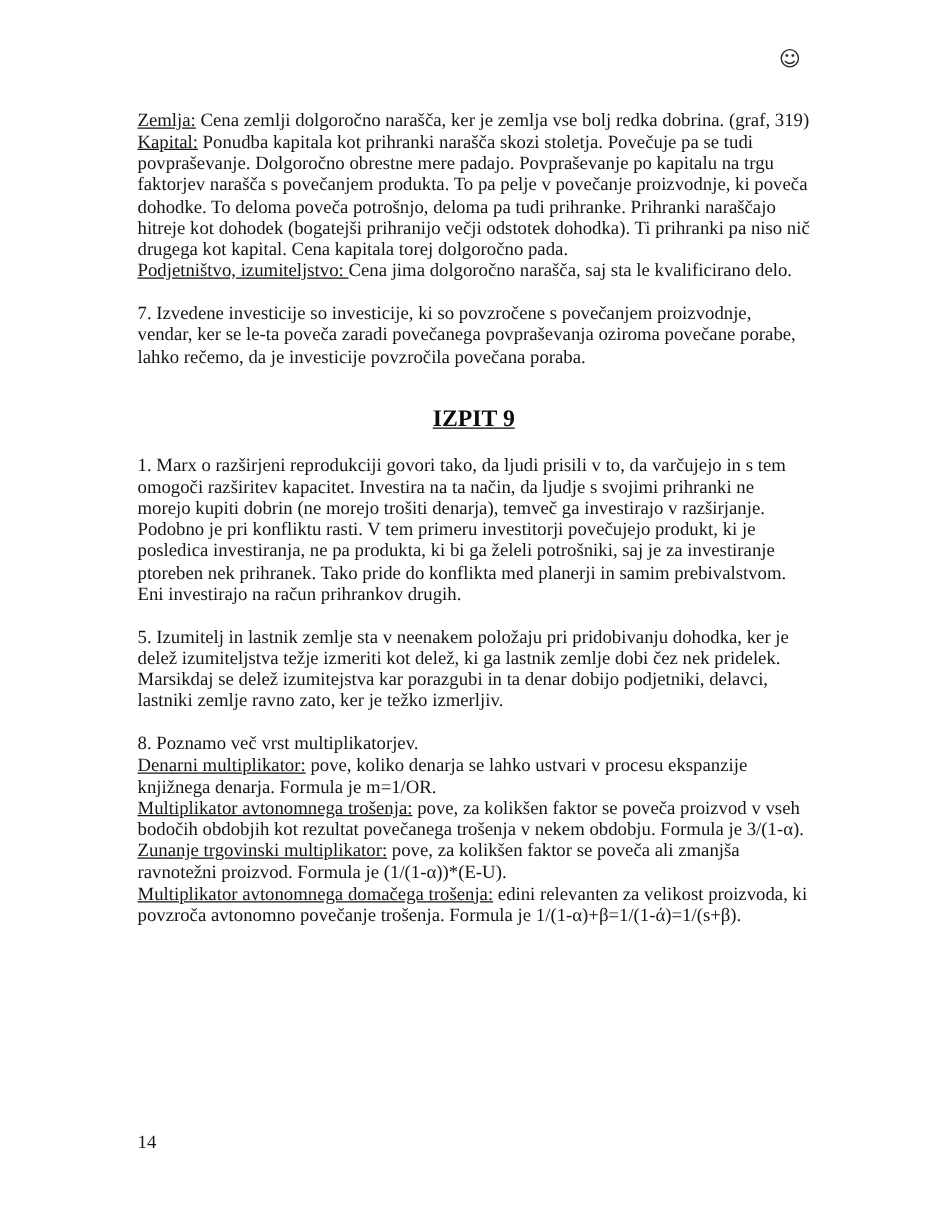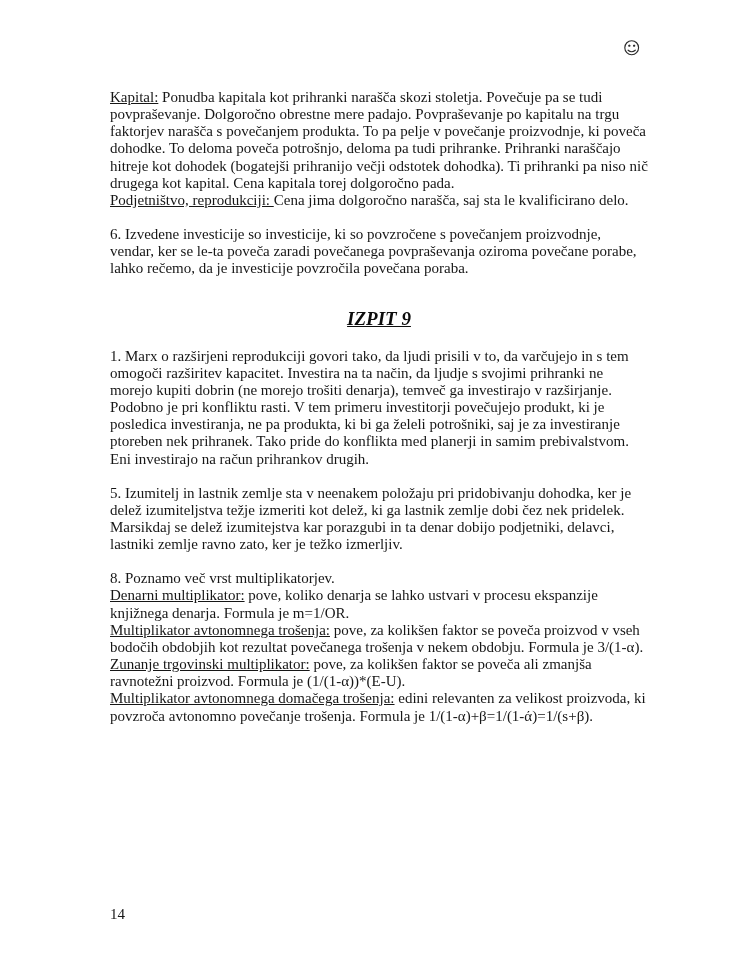--- a/index.html
+++ b/index.html
@@ -18,41 +18,42 @@
     text-align:left;
   }
   .blk{margin:0;}
   .gap{margin-top:17px;}
   .u{text-decoration:underline;}
   .b{font-weight:bold;}
   .heading{
     margin:29px 0 17px 0;text-align:center;
     font-size:19px;line-height:24px;font-weight:bold;color:#0d0d0d;
   }
-  .hu{text-decoration:underline;font-style:italic;}
+  .hu{text-decoration:underline;}
   .footer{
     position:absolute;left:110px;top:906px;width:527px;
     text-align:left;font-size:15px;line-height:17px;color:#161616;
   }
 </style>
 </head>
 <body>
 
 <div class="page">
 
   <span class="smiley">☺</span>
 
   <div class="doc">
 
+    <p class="blk"><span class="u">Zemlja:</span><span> Cena zemlji dolgoročno narašča, ker je zemlja vse bolj redka dobrina. (graf, 319)</span></p>
 
     <p class="blk"><span class="u">Kapital:</span><span> Ponudba kapitala kot prihranki narašča skozi stoletja. Povečuje pa se tudi povpraševanje. Dolgoročno obrestne mere padajo. Povpraševanje po kapitalu na trgu faktorjev narašča s povečanjem produkta. To pa pelje v povečanje proizvodnje, ki poveča dohodke. To deloma poveča potrošnjo, deloma pa tudi prihranke. Prihranki naraščajo hitreje kot dohodek (bogatejši prihranijo večji odstotek dohodka). Ti prihranki pa niso nič drugega kot kapital. Cena kapitala torej dolgoročno pada.</span></p>
 
-    <p class="blk"><span class="u">Podjetništvo, reprodukciji: </span><span>Cena jima dolgoročno narašča, saj sta le kvalificirano delo.</span></p>
+    <p class="blk"><span class="u">Podjetništvo, izumiteljstvo: </span><span>Cena jima dolgoročno narašča, saj sta le kvalificirano delo.</span></p>
 
-    <p class="blk gap">6. Izvedene investicije so investicije, ki so povzročene s povečanjem proizvodnje, vendar, ker se le-ta poveča zaradi povečanega povpraševanja oziroma povečane porabe, lahko rečemo, da je investicije povzročila povečana poraba.</p>
+    <p class="blk gap">7. Izvedene investicije so investicije, ki so povzročene s povečanjem proizvodnje, vendar, ker se le-ta poveča zaradi povečanega povpraševanja oziroma povečane porabe, lahko rečemo, da je investicije povzročila povečana poraba.</p>
 
 
     <h1 class="heading"><span class="hu">IZPIT 9</span></h1>
 
     <p class="blk">1. Marx o razširjeni reprodukciji govori tako, da ljudi prisili v to, da varčujejo in s tem omogoči razširitev kapacitet. Investira na ta način, da ljudje s svojimi prihranki ne morejo kupiti dobrin (ne morejo trošiti denarja), temveč ga investirajo v razširjanje. Podobno je pri konfliktu rasti. V tem primeru investitorji povečujejo produkt, ki je posledica investiranja, ne pa produkta, ki bi ga želeli potrošniki, saj je za investiranje ptoreben nek prihranek. Tako pride do konflikta med planerji in samim prebivalstvom. Eni investirajo na račun prihrankov drugih.</p>
 
     <p class="blk gap">5. Izumitelj in lastnik zemlje sta v neenakem položaju pri pridobivanju dohodka, ker je delež izumiteljstva težje izmeriti kot delež, ki ga lastnik zemlje dobi čez nek pridelek. Marsikdaj se delež izumitejstva kar porazgubi in ta denar dobijo podjetniki, delavci, lastniki zemlje ravno zato, ker je težko izmerljiv.</p>
 
 
     <p class="blk gap">8. Poznamo več vrst multiplikatorjev.</p>

